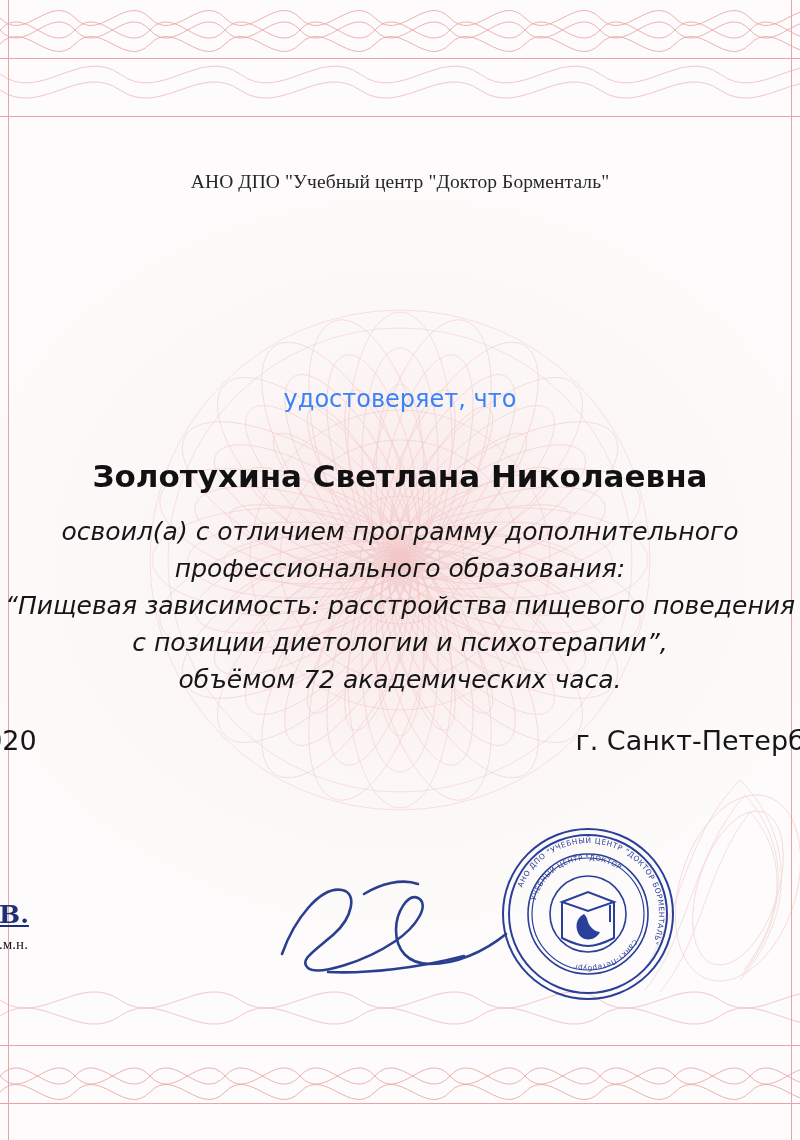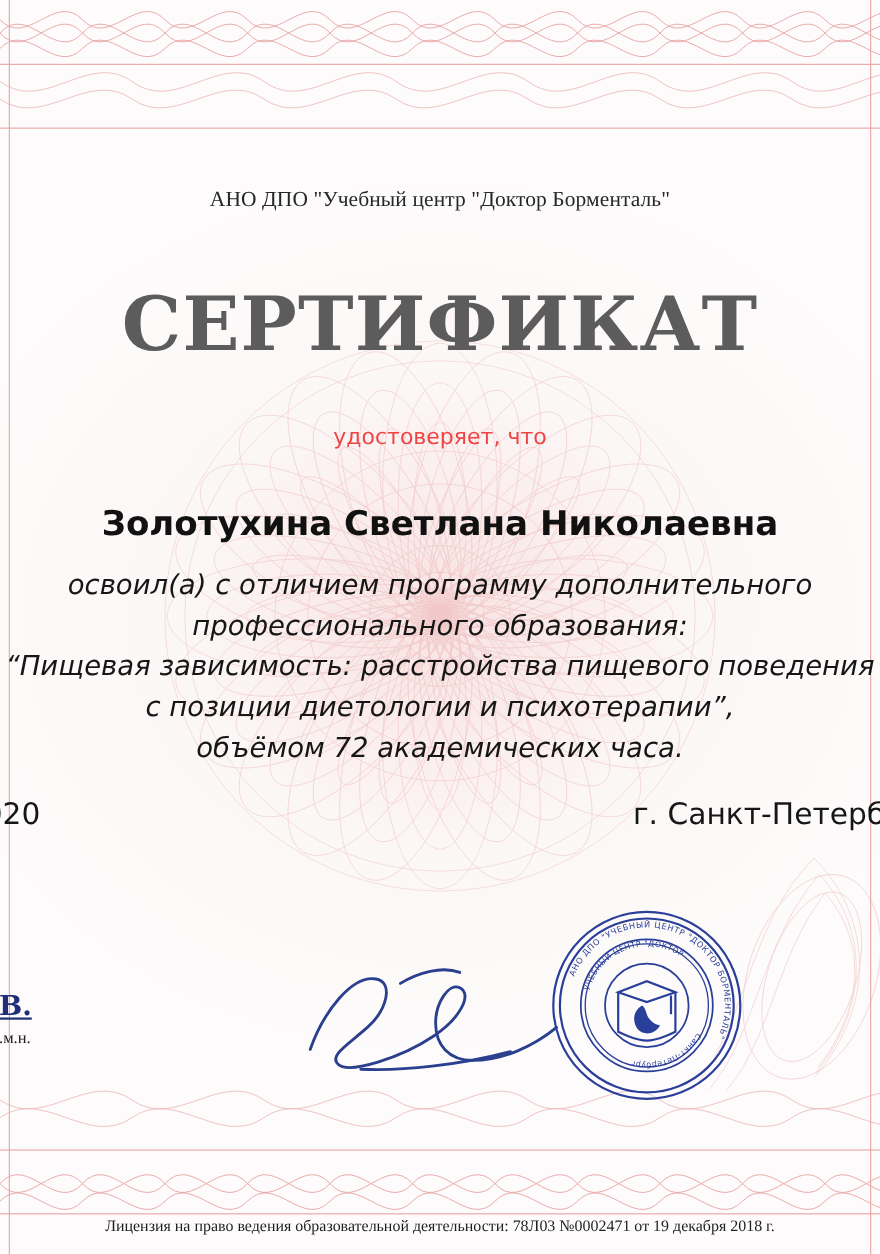--- a/index.html
+++ b/index.html
@@ -93,22 +93,22 @@
     letter-spacing: 1px;
   }
 
   .certifies {
     position: absolute;
     left: 0;
     right: 0;
     top: 385px;
     text-align: center;
     font-family: "DejaVu Sans", sans-serif;
-    font-size: 20px;
-    color: #ef4444;
+    font-size: 24px;
+    color: #3b82f6;
   }
 
   .person {
     position: absolute;
     left: 0;
     right: 0;
     top: 458px;
     text-align: center;
     font-family: "DejaVu Sans", sans-serif;
     font-weight: bold;
@@ -329,21 +329,20 @@
     <div class="rule v" style="left:8px;"></div>
     <div class="rule v" style="left:791px;"></div>
   </div>
 
   <div class="content">
 
     <div class="org">
       <div>АНО ДПО "Учебный центр "Доктор Борменталь"</div>
     </div>
 
-    <div class="title">СЕРТИФИКАТ</div>
 
     <div class="certifies">удостоверяет, что</div>
 
     <div class="person">Золотухина Светлана  Николаевна</div>
 
     <div class="body-lines">
       <div>освоил(а) с отличием программу дополнительного</div>
       <div>профессионального образования:</div>
       <div>“Пищевая зависимость: расстройства пищевого поведения</div>
       <div>с позиции диетологии и психотерапии”,</div>
@@ -396,15 +395,14 @@
           <g fill="none" stroke="#2a3f99" stroke-width="2">
             <path d="M-26,-14 L0,-24 L26,-14 L0,-5 Z"></path>
             <path d="M-26,-14 L-26,22 C-26,22 -10,30 0,30 C10,30 26,22 26,22 L26,-14"></path>
             <path d="M22,-11 L22,6"></path>
           </g>
           <path d="M-4,-2 C-12,2 -14,12 -8,20 C-2,26 8,24 12,16 C8,16 2,12 0,6 C-1,2 -2,0 -4,-2 Z" fill="#2a3f99"></path>
         </g>
       </svg>
     </div>
 
-    <div class="license">Лицензия на право ведения образовательной деятельности: 78Л03 №0002471 от 19 декабря 2018 г.</div>
   </div>
 </div>
 
 </body></html>

